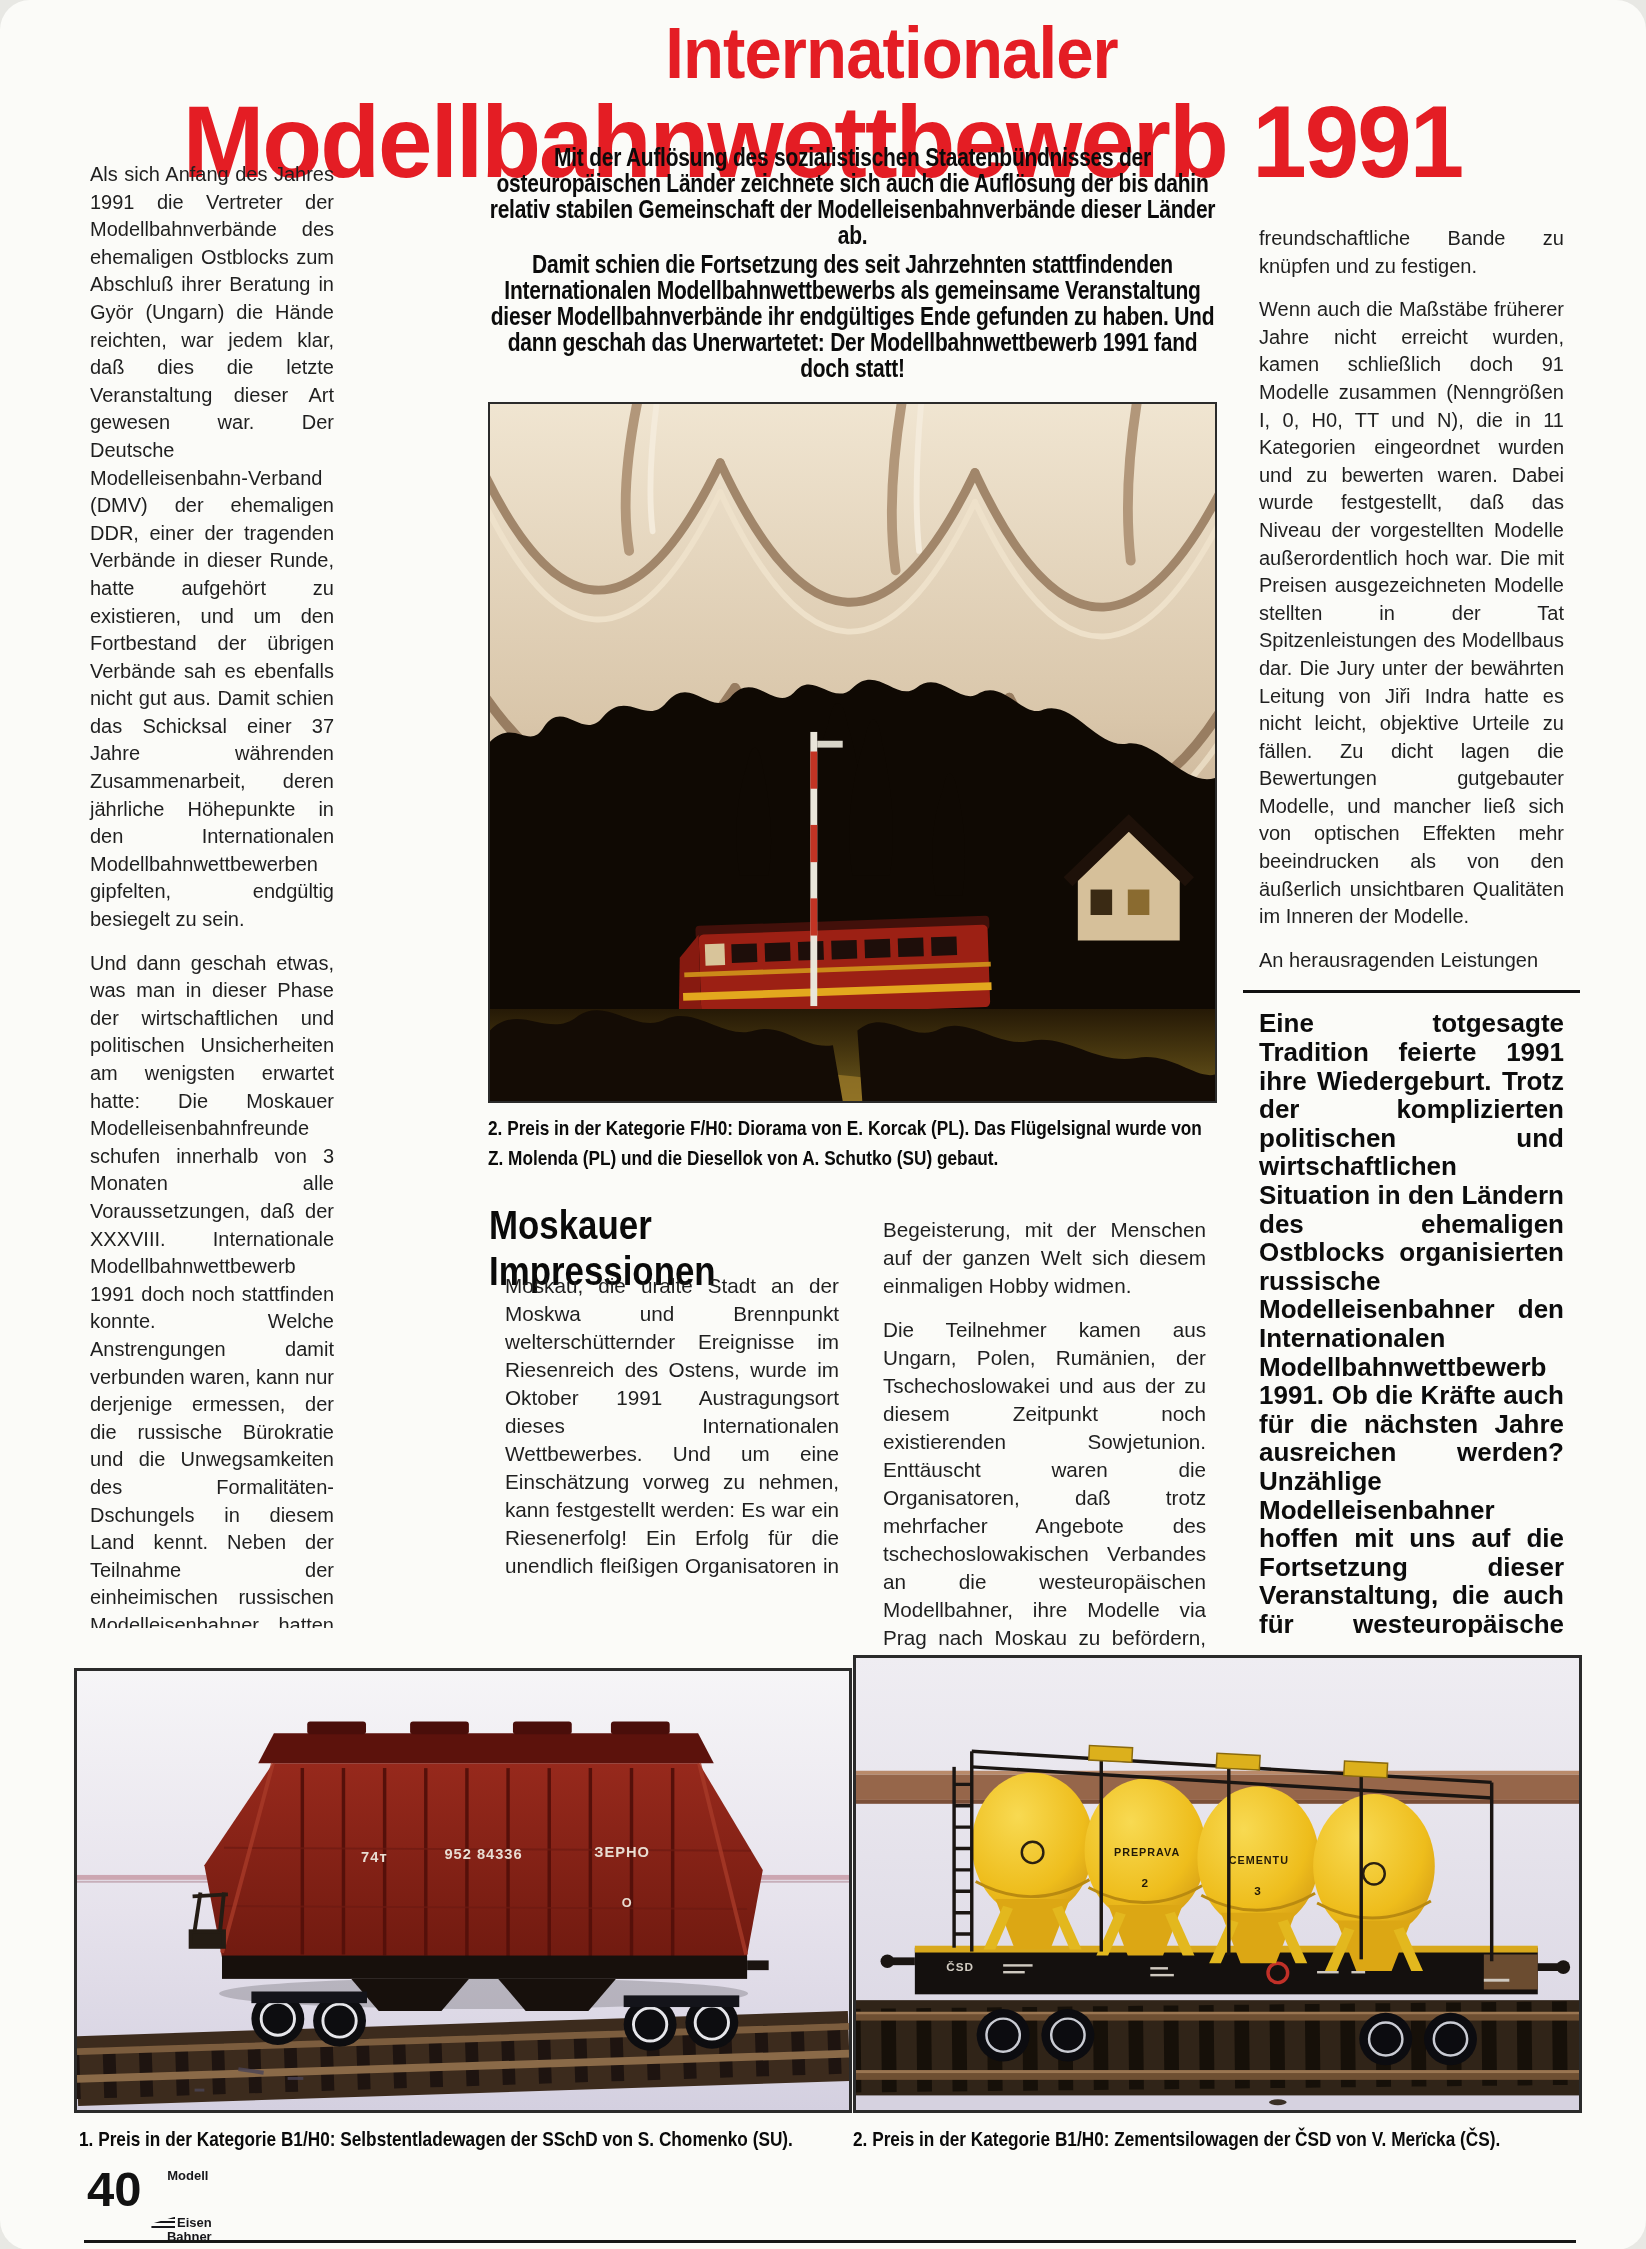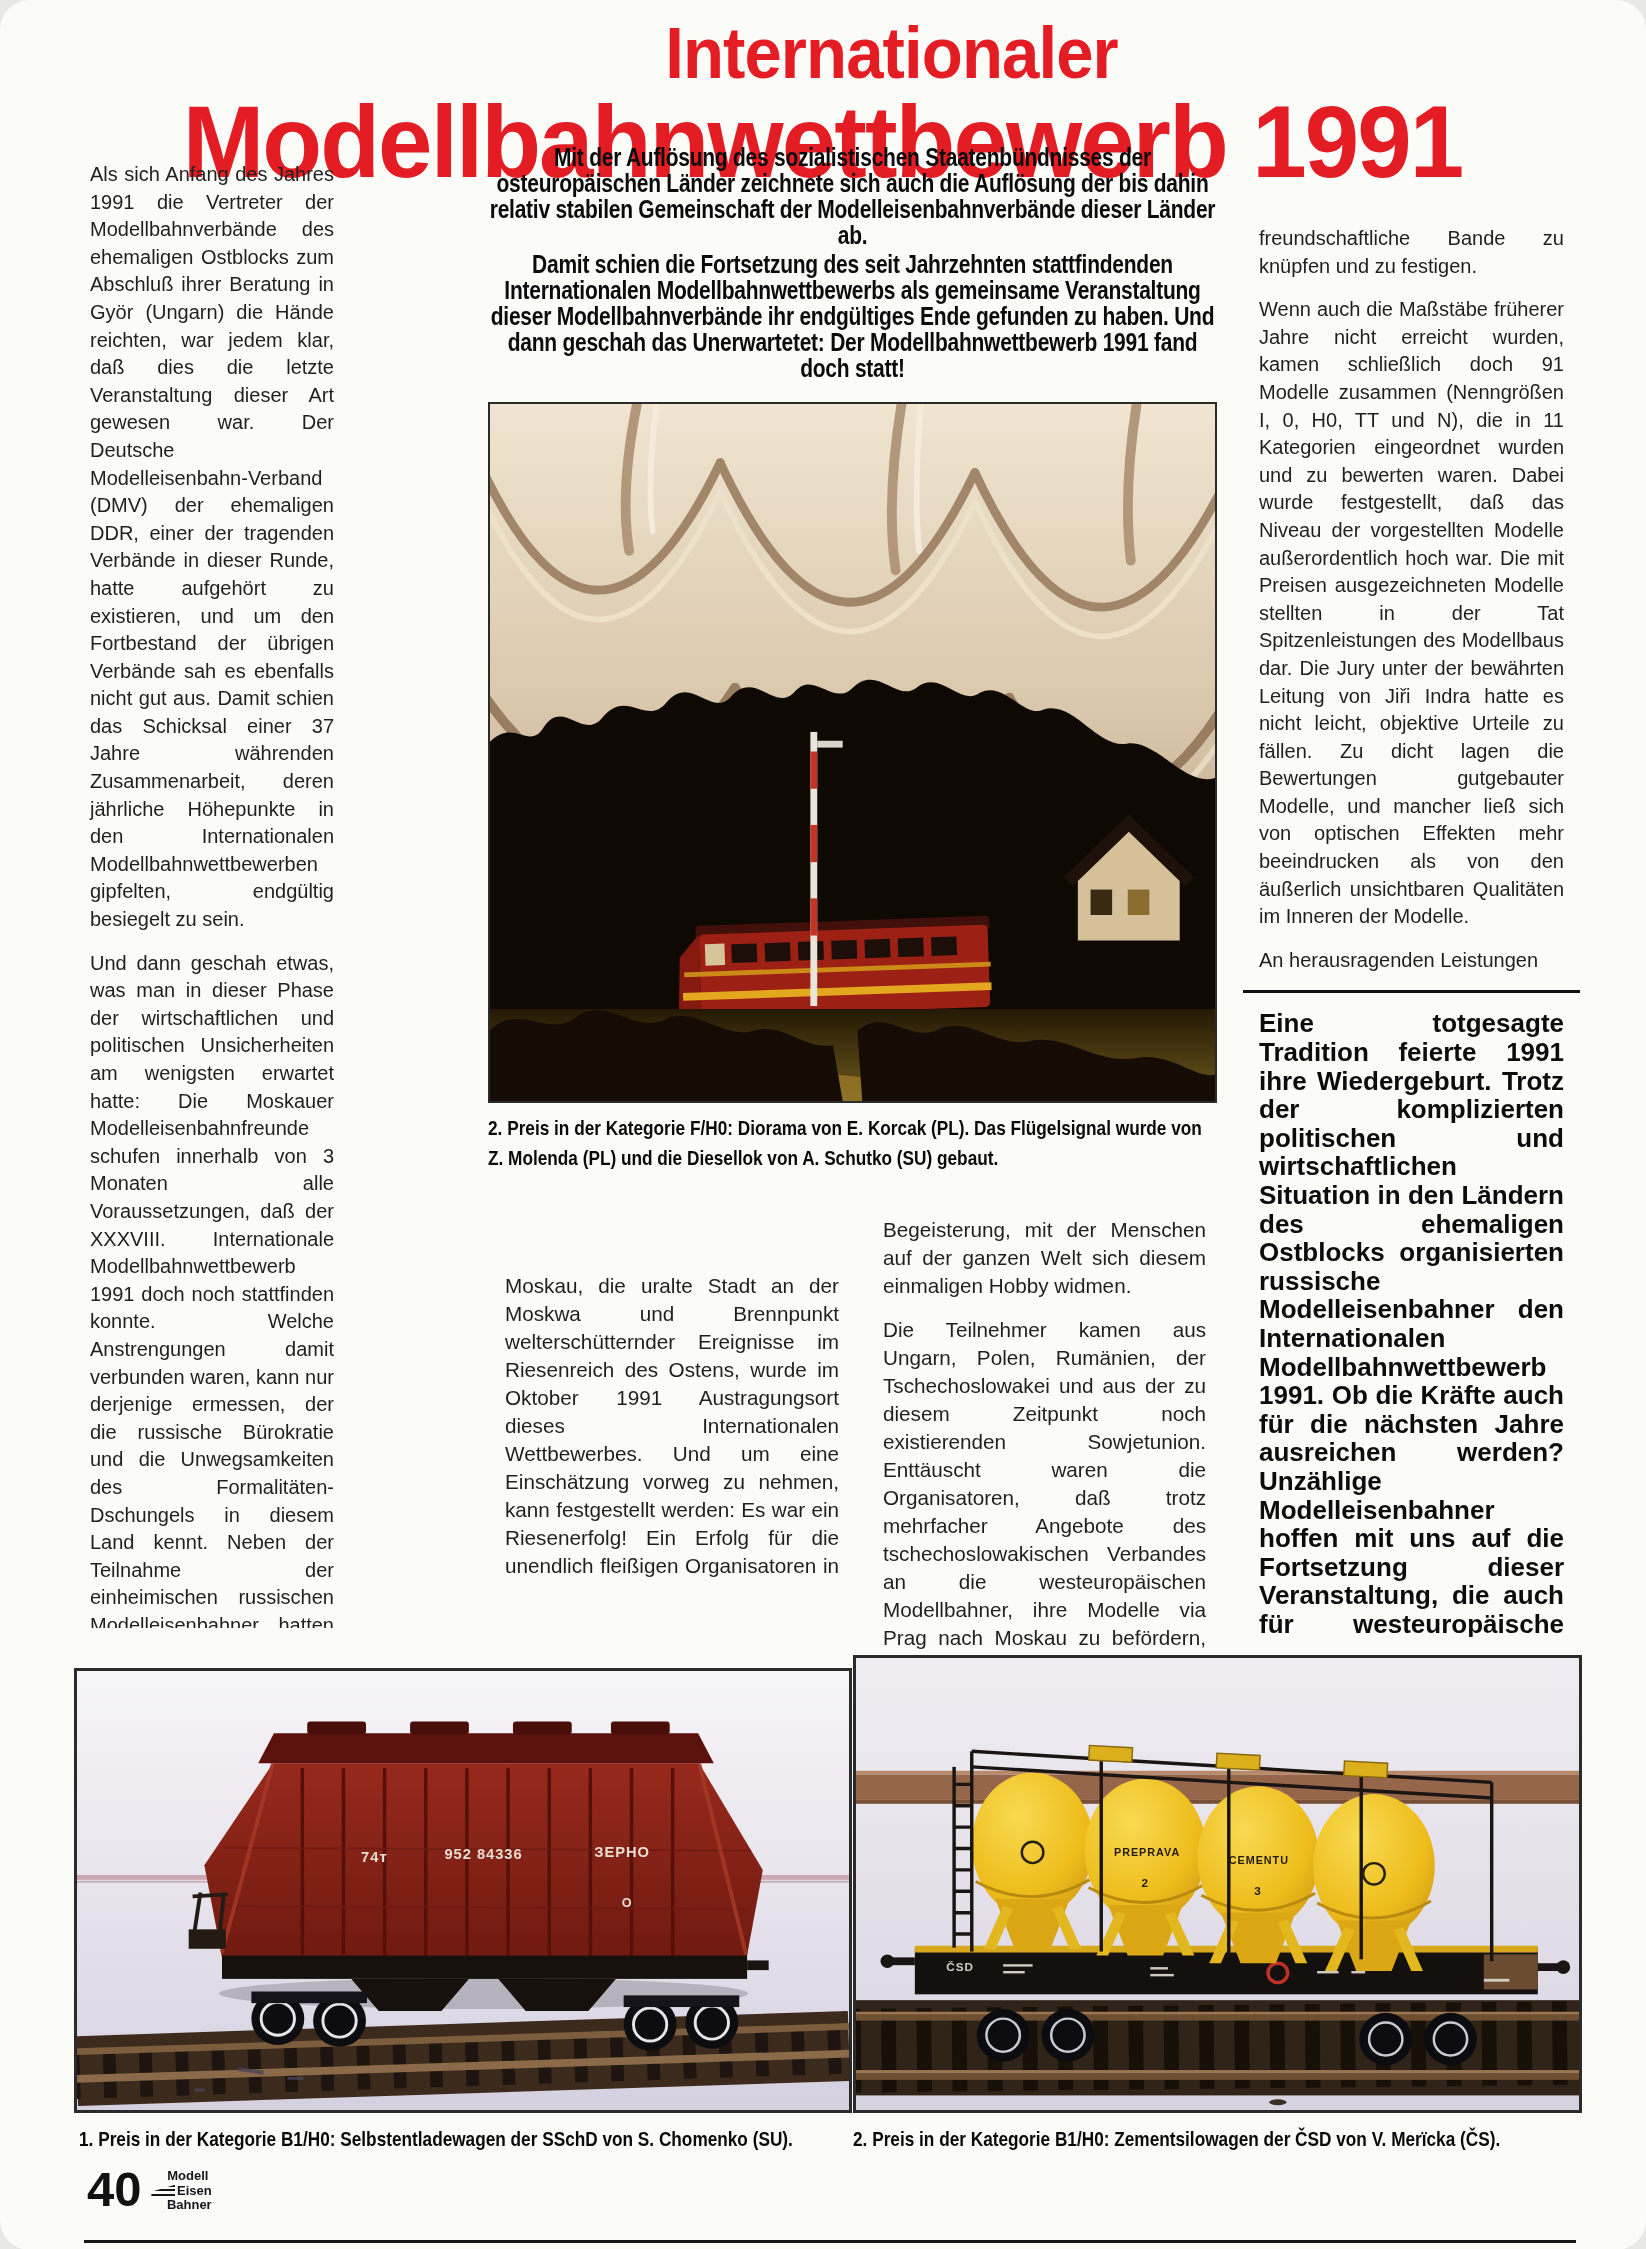--- a/index.html
+++ b/index.html
@@ -40,21 +40,21 @@
   
   #mosk-head{left:489px;top:1202px;width:374px;font-weight:bold;color:#0a0a0a;}
   #mosk-head .inner{transform:scaleX(.85);transform-origin:0 0;font-size:41px;line-height:46px;width:440px;}
   #mosk-col1{left:489px;top:1256px;width:366px;height:330px;overflow:hidden;font-size:20.7px;line-height:28px;}
   #mosk-col2{left:867px;top:1200px;width:355px;height:458px;overflow:hidden;font-size:20.7px;line-height:28px;}
   
   #footer{left:87px;top:2165px;display:flex;align-items:flex-start;}
   #page-number{font-size:49px;font-weight:bold;color:#121212;line-height:1;}
   #logo{margin-left:9.9px;margin-top:3.9px;font-weight:bold;color:#16161a;font-size:13px;line-height:14.8px;}
   #logo .l1{padding-left:15.8px;}
-  #logo .l2{display:flex;align-items:center;}
+  #logo .l2{display:flex;align-items:center;margin-top:32px;}
   #logo .stripes{display:inline-block;width:23.6px;height:12.8px;margin-right:2px;
       background:repeating-linear-gradient(#16161a 0 2px,transparent 2px 4.4px);
       clip-path:polygon(0 55%,100% 0,100% 100%,0 100%);}
   #logo .l3{padding-left:0px;text-align:right;}
   #bottom-rule{left:84px;top:2240px;width:1492px;height:3px;background:#161616;}
 </style>
 </head>
 <body>
 
 <div id="page">
@@ -160,20 +160,26 @@
         <rect x="327" y="505" width="7" height="38" fill="#c23424"></rect>
         <rect x="334" y="344" width="26" height="7" fill="#d9d5c9"></rect>
       </g>
     </svg>
   </div>
 
   <div id="caption1" class="abs caption">
     <div class="inner">2. Preis in der Kategorie F/H0: Diorama von E. Korcak (PL). Das Flügelsignal wurde von Z. Molenda (PL) und die Diesellok von A. Schutko (SU) gebaut.</div>
   </div>
 
+  <div id="mosk-head" class="abs">
+    <div class="inner">
+      <div>Moskauer</div>
+      <div>Impressionen</div>
+    </div>
+  </div>
   <div id="mosk-col1" class="abs body-col">
     <p>Moskau, die uralte Stadt an der Moskwa und Brennpunkt welterschütternder Ereignisse im Riesenreich des Ostens, wurde im Oktober 1991 Austragungsort dieses Internationalen Wettbewerbes. Und um eine Einschätzung vorweg zu nehmen, kann festgestellt werden: Es war ein Riesenerfolg! Ein Erfolg für die unendlich fleißigen Organisatoren in der russischen Hauptstadt und für die</p>
   </div>
   <div id="mosk-col2" class="abs body-col">
     <p>Begeisterung, mit der Menschen auf der ganzen Welt sich diesem einmaligen Hobby widmen.</p>
     <p>Die Teilnehmer kamen aus Ungarn, Polen, Rumänien, der Tschechoslowakei und aus der zu diesem Zeitpunkt noch existierenden Sowjetunion. Enttäuscht waren die Organisatoren, daß trotz mehrfacher Angebote des tschechoslowakischen Verbandes an die westeuropäischen Modellbahner, ihre Modelle via Prag nach Moskau zu befördern, kein westlicher Verband die Möglichkeiten wahrgenommen hatte,</p>
   </div>
 
   <div id="col-right" class="abs body-col">
     <p>freundschaftliche Bande zu knüpfen und zu festigen.</p>

